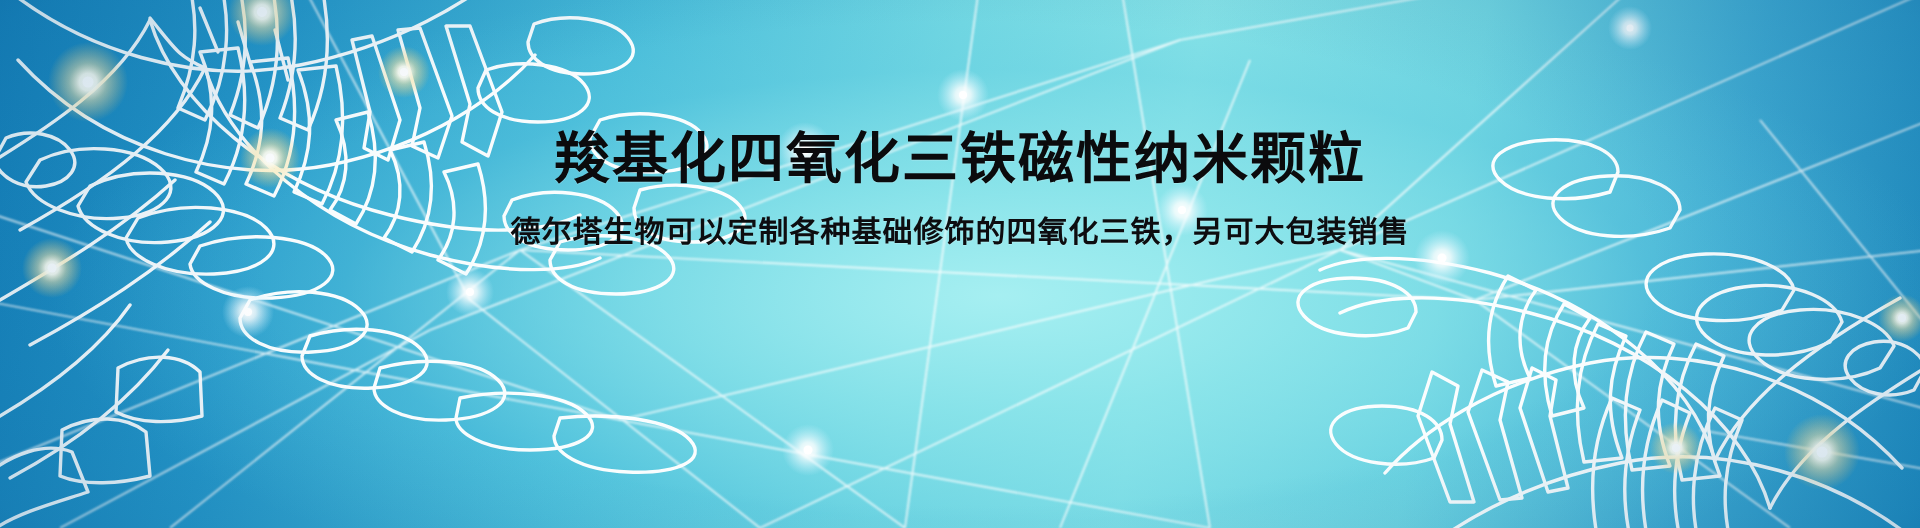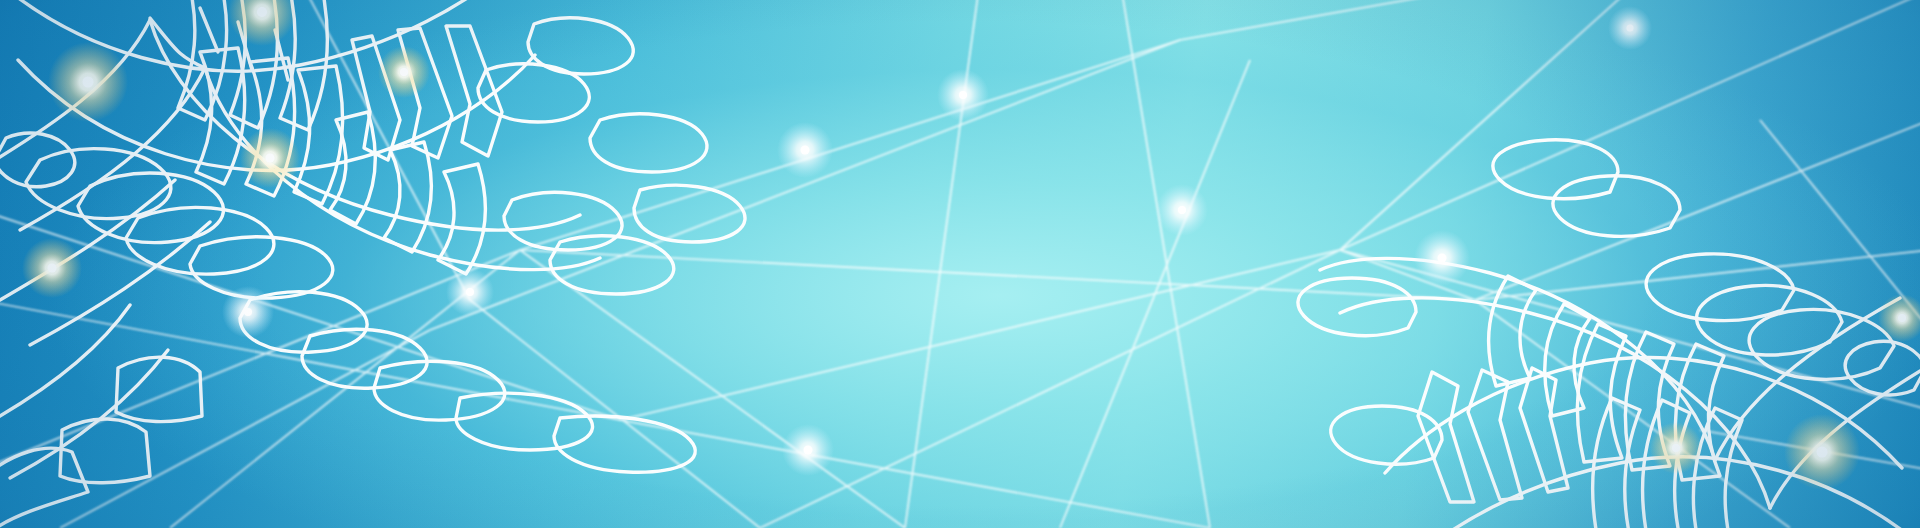--- a/index.html
+++ b/index.html
@@ -252,15 +252,17 @@
       <circle cx="1902" cy="318" r="24" fill="url(#nodeGlow)"></circle>
       <circle cx="1902" cy="318" r="4" fill="#ffffff"></circle>
       <circle cx="1630" cy="28" r="22" fill="url(#nodeGlowW)"></circle>
       <circle cx="1630" cy="28" r="3.5" fill="#ffffff"></circle>
     </g>
   </svg>
 
   <div class="bg-vignette"></div>
 
   <div class="text-stack">
+    <div class="headline">羧基化四氧化三铁磁性纳米颗粒</div>
+    <div class="subline">德尔塔生物可以定制各种基础修饰的四氧化三铁，另可大包装销售</div>
   </div>
 
 </div>
 
 </body></html>

